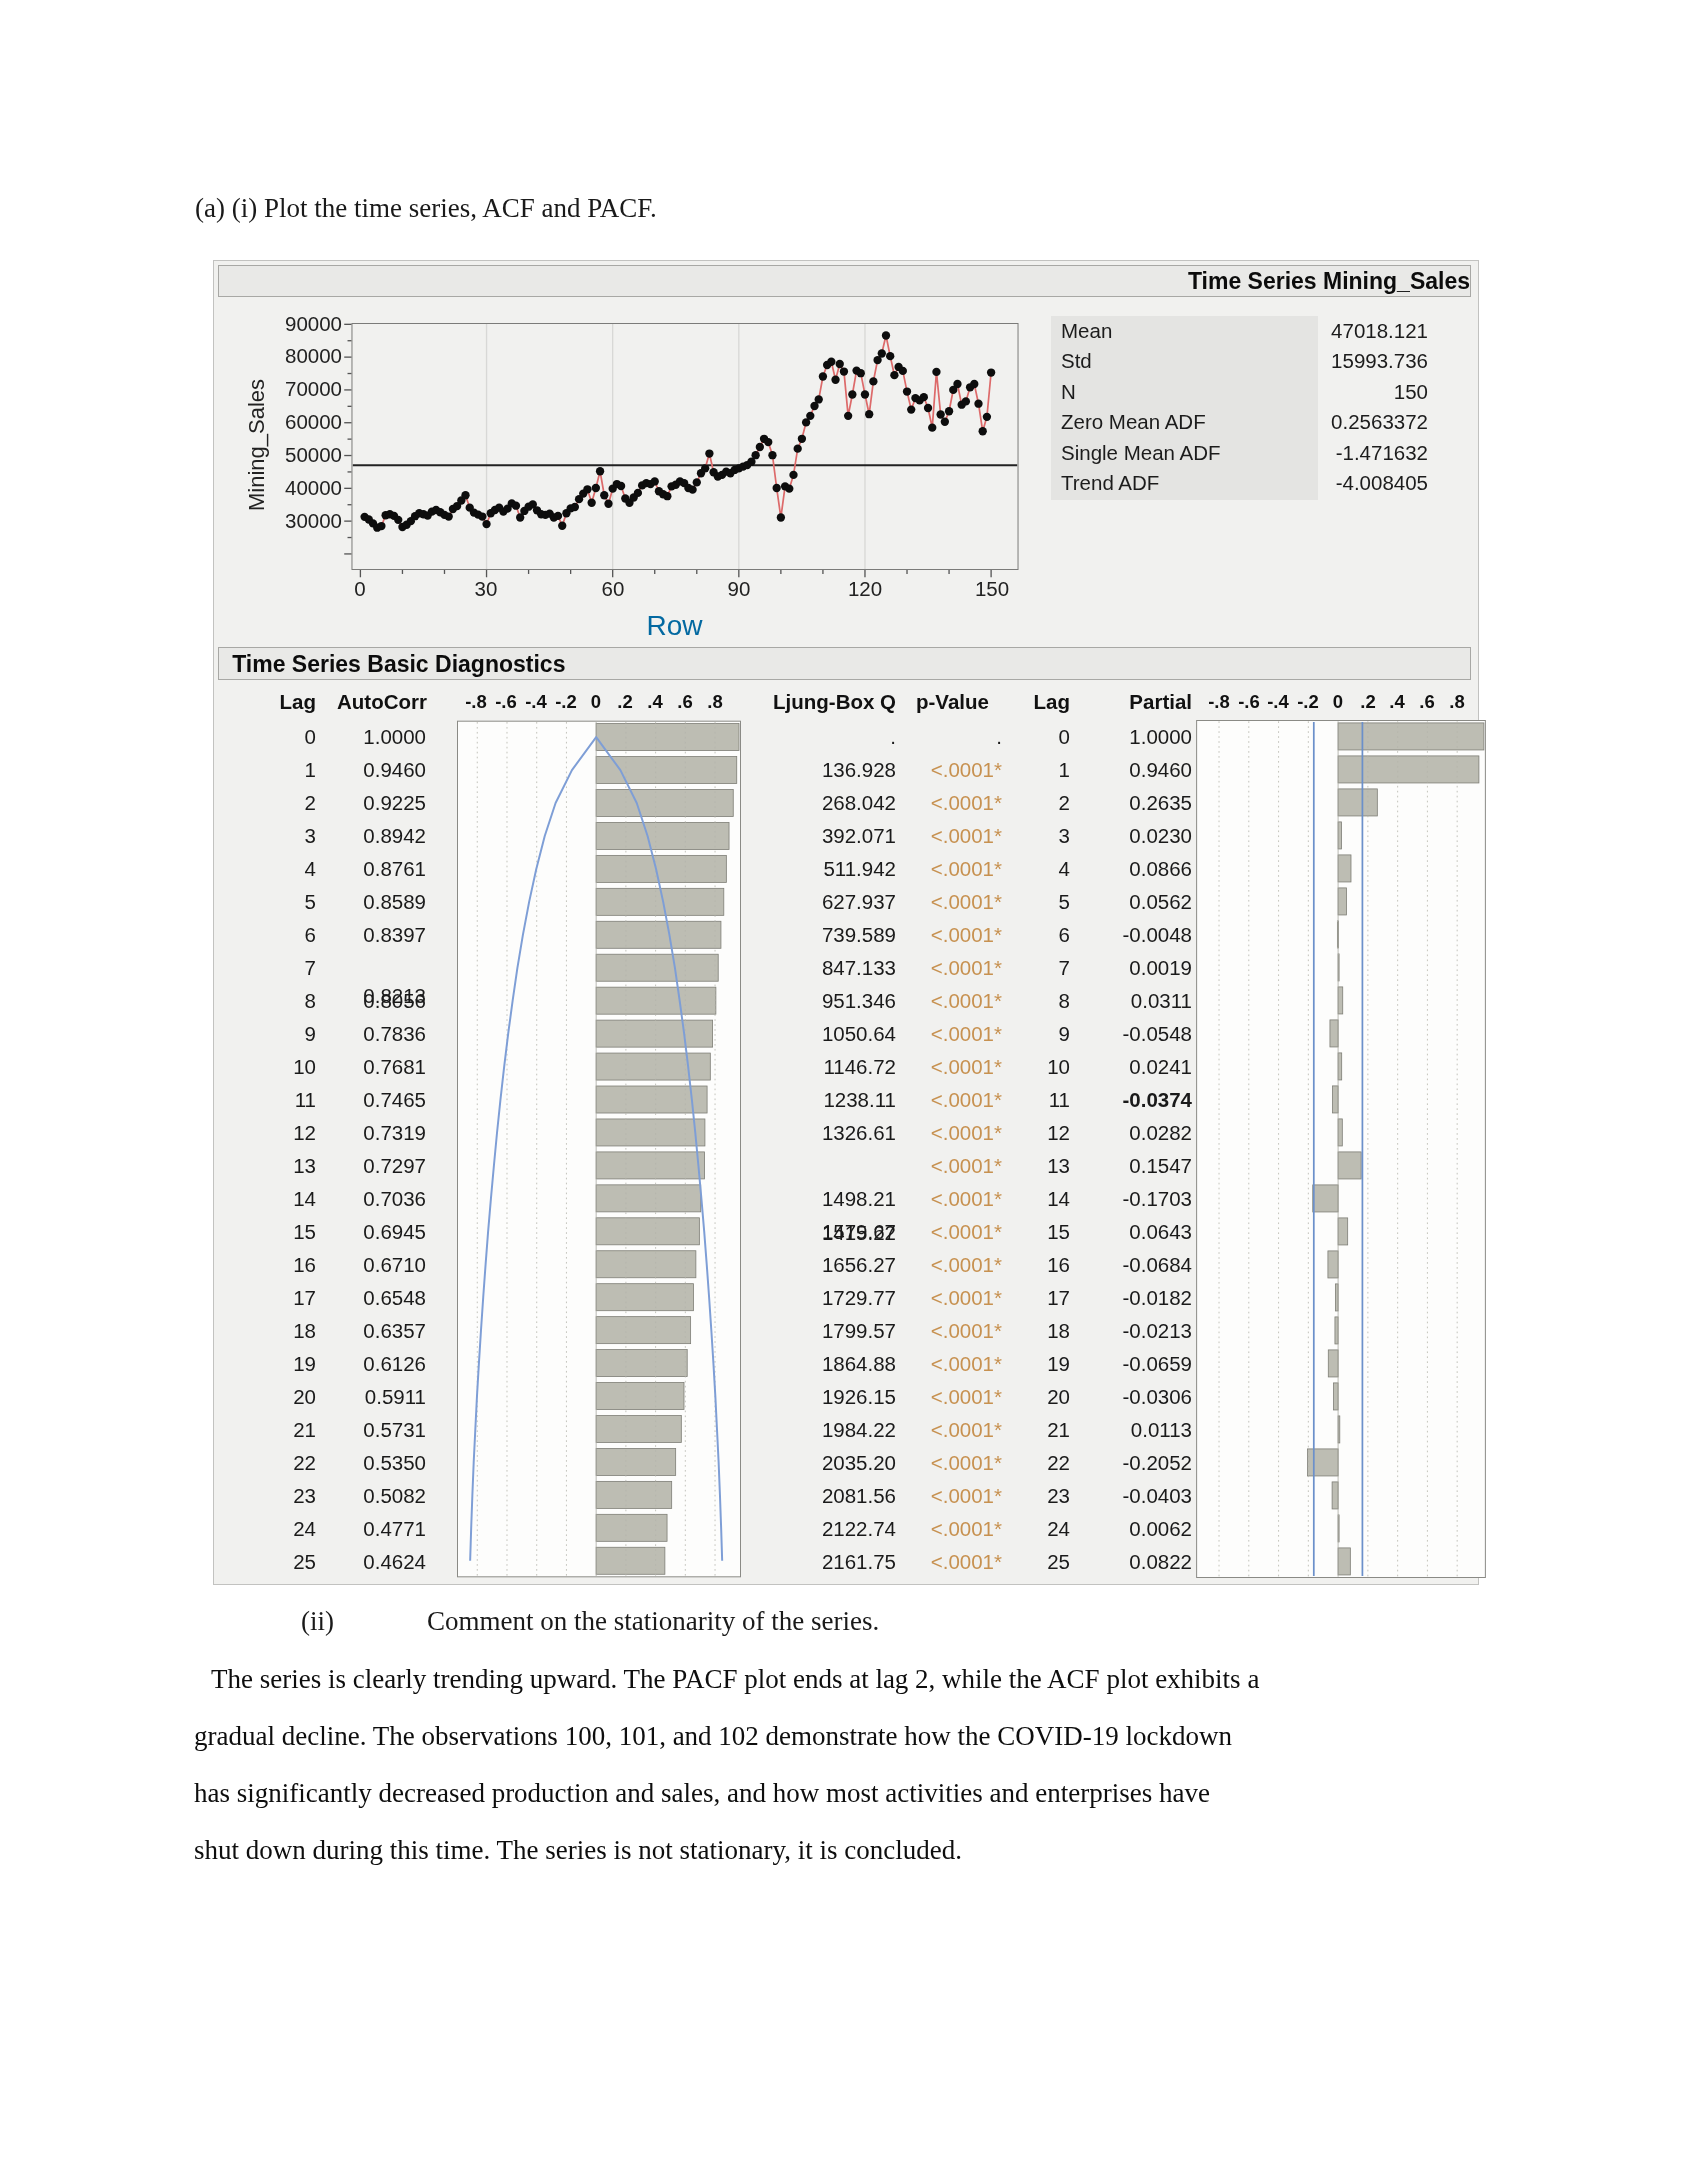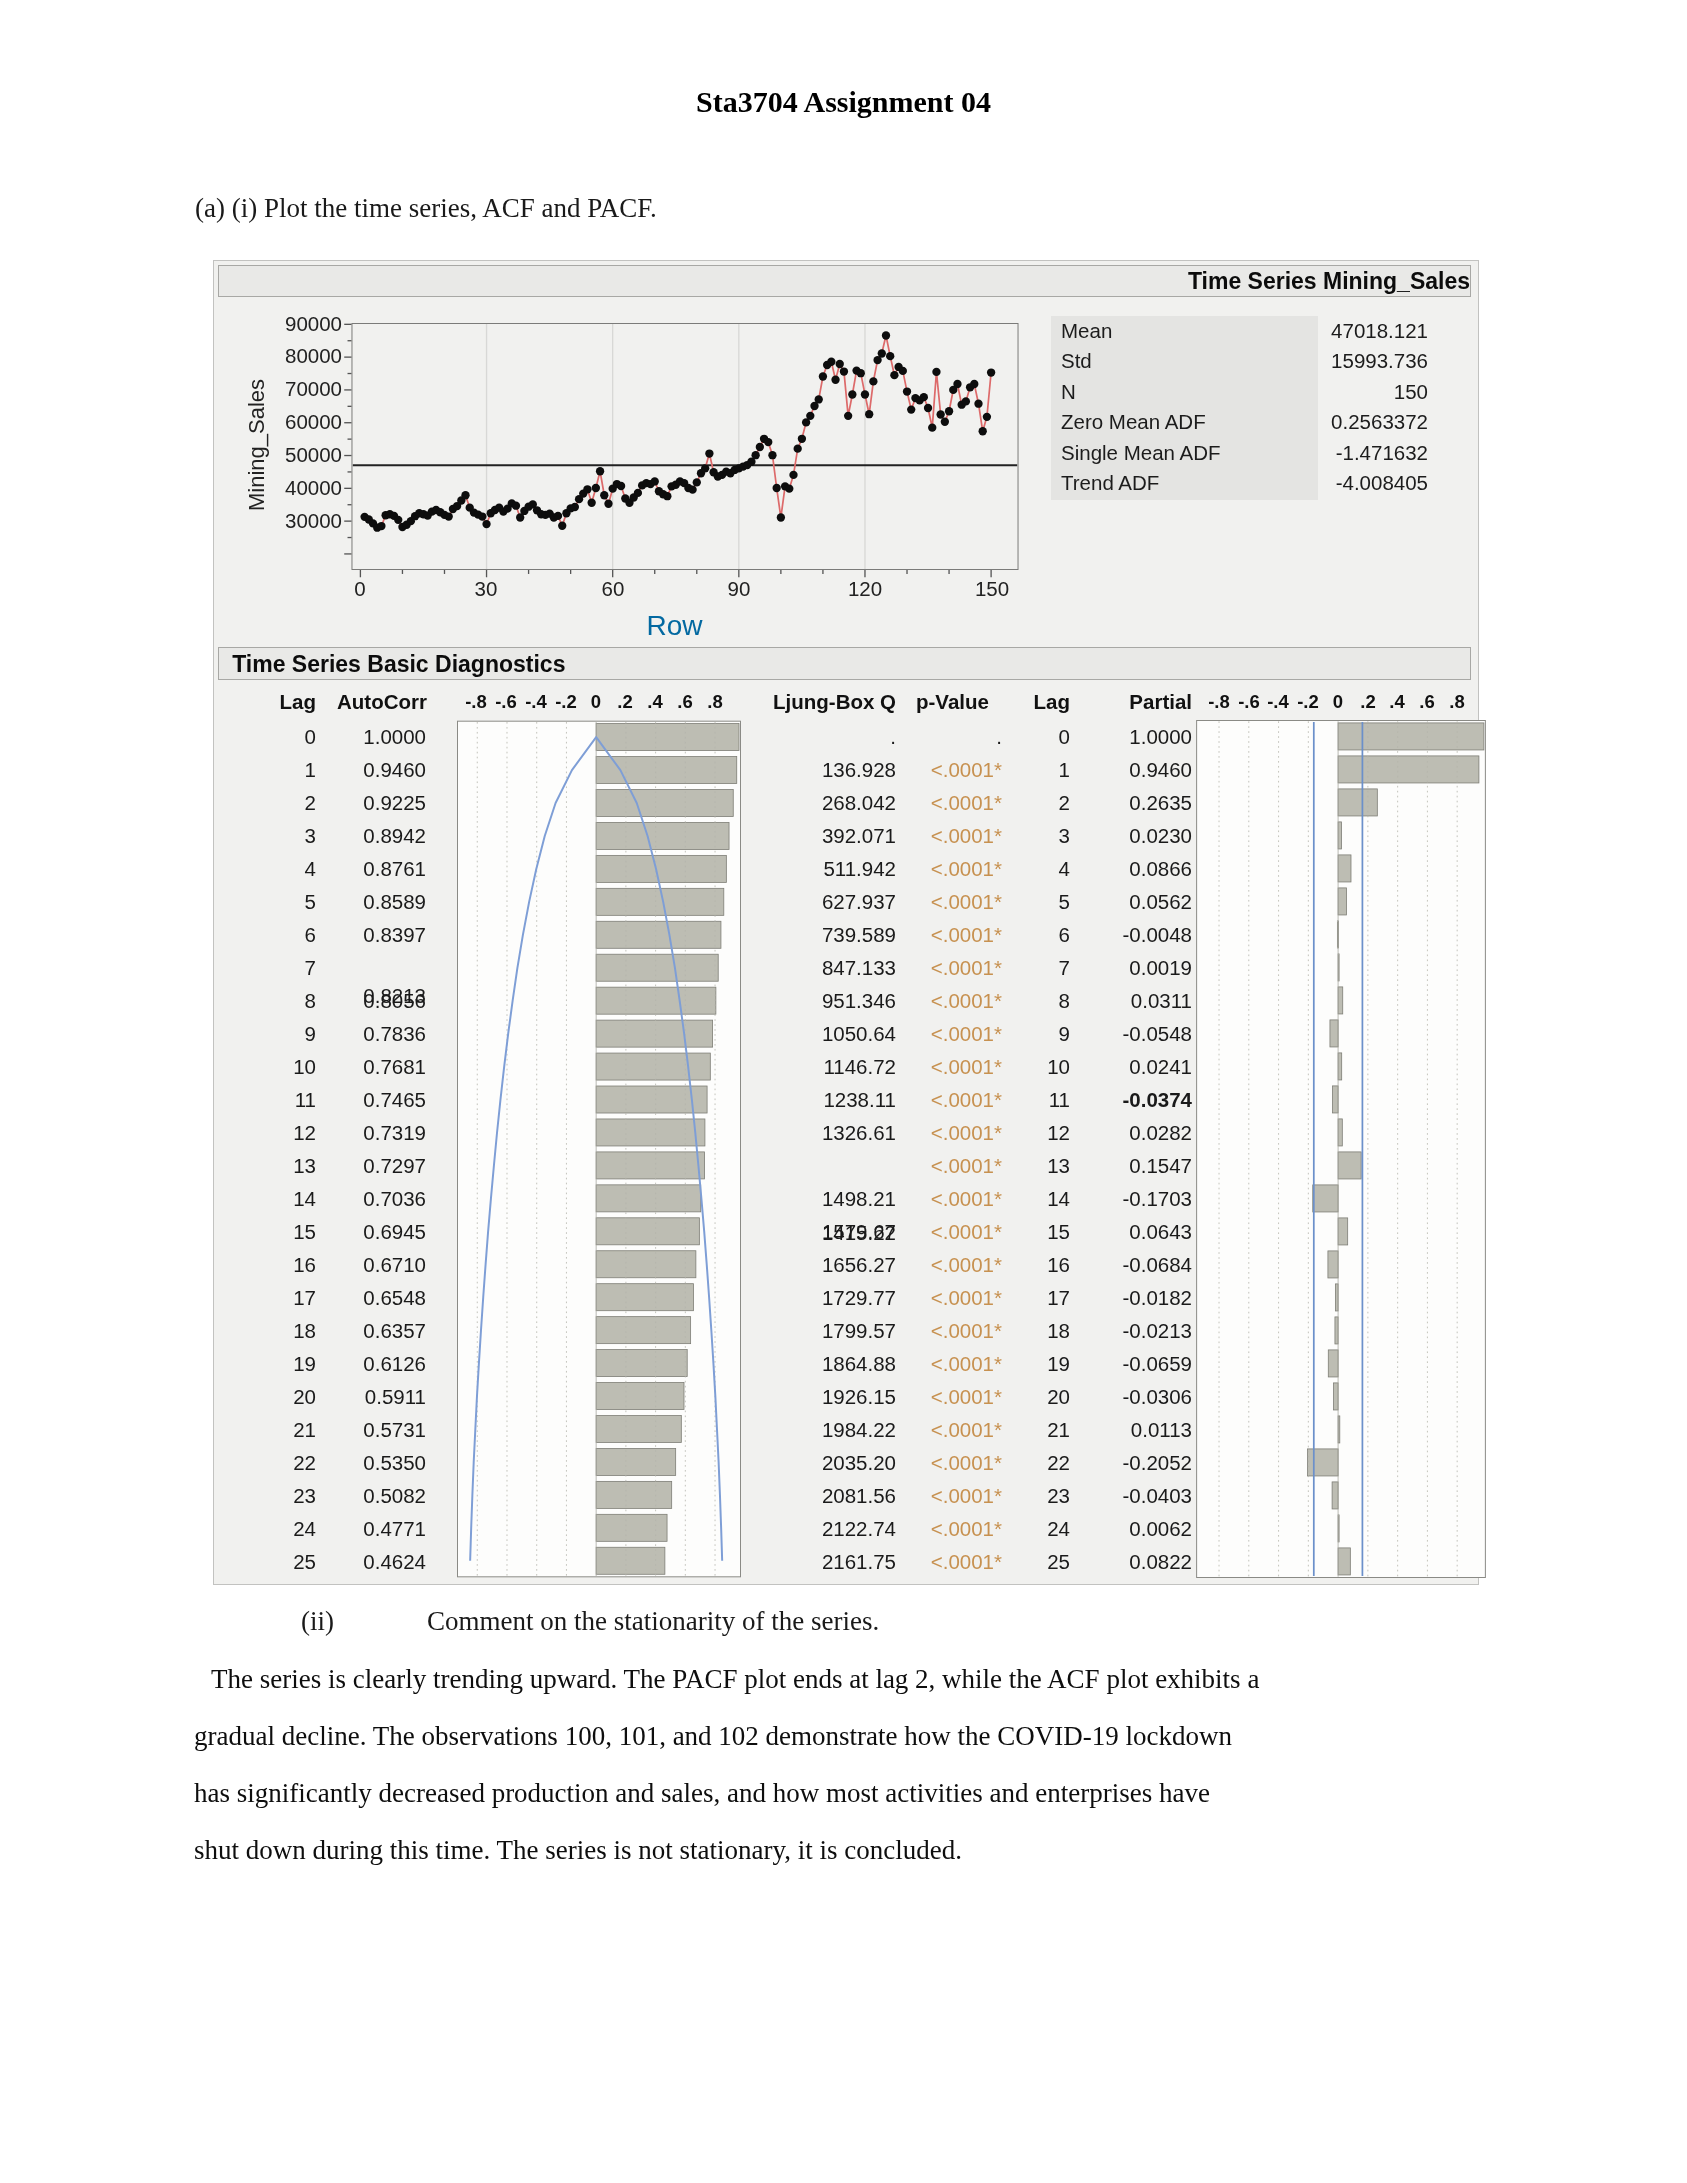--- a/index.html
+++ b/index.html
@@ -35,21 +35,20 @@
   .ii-label{position:absolute;left:301px;top:1606px;font:27px "Liberation Serif",serif;}
   .ii-text{position:absolute;left:427px;top:1606px;font:27px "Liberation Serif",serif;}
   .para-line{position:absolute;left:194px;width:1310px;font:27px "Liberation Serif",serif;color:#0e0e0e;}
   svg{position:absolute;overflow:visible;}
 </style>
 </head>
 <body>
 
 <div class="page">
 
-  <div class="doc-title">Sta3704 Assignment 04</div>
   <div class="qa">(a) (i) Plot the time series, ACF and PACF.</div>
 
   <div class="panel"></div>
 
   <div class="titlebar tb1">Time Series Mining_Sales</div>
 
   <svg id="ts-plot" class="plot-frame" width="668" height="247" viewBox="0 0 1010 374">
       <line x1="204.501" y1="1" x2="204.501" y2="373" stroke="#d8d8d6" stroke-width="2"></line>
       <line x1="395.502" y1="1" x2="395.502" y2="373" stroke="#d8d8d6" stroke-width="2"></line>
       <line x1="586.5029999999999" y1="1" x2="586.5029999999999" y2="373" stroke="#d8d8d6" stroke-width="2"></line>

